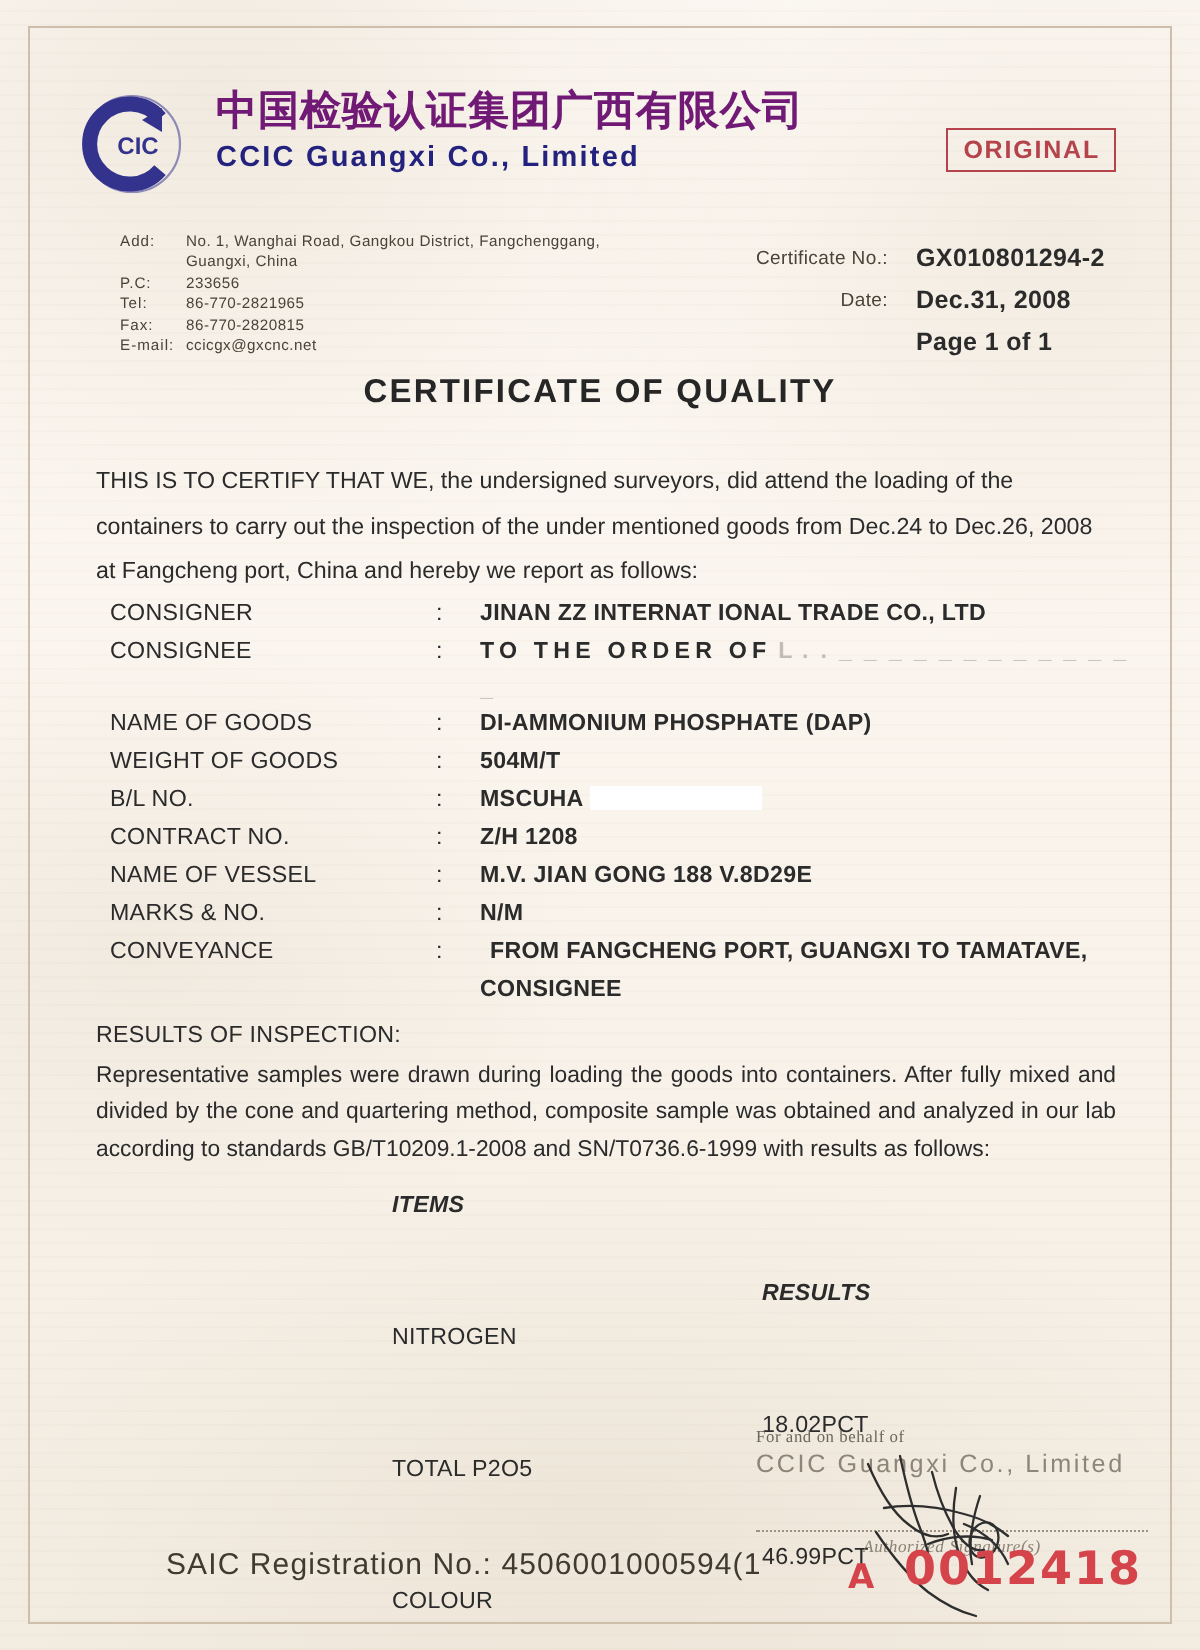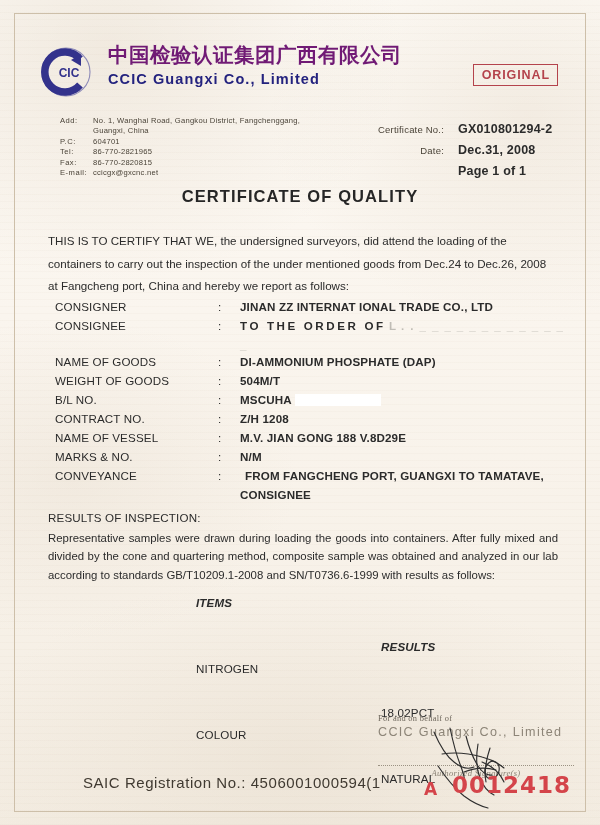--- a/index.html
+++ b/index.html
@@ -345,21 +345,21 @@
       </div>
       <div class="original-stamp">ORIGINAL</div>
     </div>
 
     <div class="addr">
       <div class="addr-row">
         <span class="addr-key">Add:</span><span>No. 1, Wanghai Road, Gangkou District, Fangchenggang,</span>
       </div>
       <div class="addr-row addr-cont">Guangxi, China</div>
       <div class="addr-row">
-        <span class="addr-key">P.C:</span><span>604701</span>
+        <span class="addr-key">P.C:</span><span>233656</span>
       </div>
       <div class="addr-row">
         <span class="addr-key">Tel:</span><span>86-770-2821965</span>
       </div>
       <div class="addr-row">
         <span class="addr-key">Fax:</span><span>86-770-2820815</span>
       </div>
       <div class="addr-row">
         <span class="addr-key">E-mail:</span><span>ccicgx@gxcnc.net</span>
       </div>
@@ -448,20 +448,24 @@
     <div class="results-body">Representative samples were drawn during loading the goods into containers. After fully mixed and divided by the cone and quartering method, composite sample was obtained and analyzed in our lab according to standards GB/T10209.1-2008 and SN/T0736.6-1999 with results as follows:</div>
 
     <div class="results-table">
       <div class="rt-row head">
         <div class="rt-item">ITEMS</div>
         <div class="rt-result">RESULTS</div>
       </div>
       <div class="rt-row">
         <div class="rt-item">NITROGEN</div>
         <div class="rt-result">18.02PCT</div>
+      </div>
+      <div class="rt-row">
+        <div class="rt-item">TOTAL P2O5</div>
+        <div class="rt-result">46.99PCT</div>
       </div>
       <div class="rt-row">
         <div class="rt-item">COLOUR</div>
         <div class="rt-result">NATURAL</div>
       </div>
     </div>
 
     <div class="sig-block">
       <div class="sig-for">For and on behalf of</div>
       <div class="sig-company">CCIC  Guangxi  Co., Limited</div>

